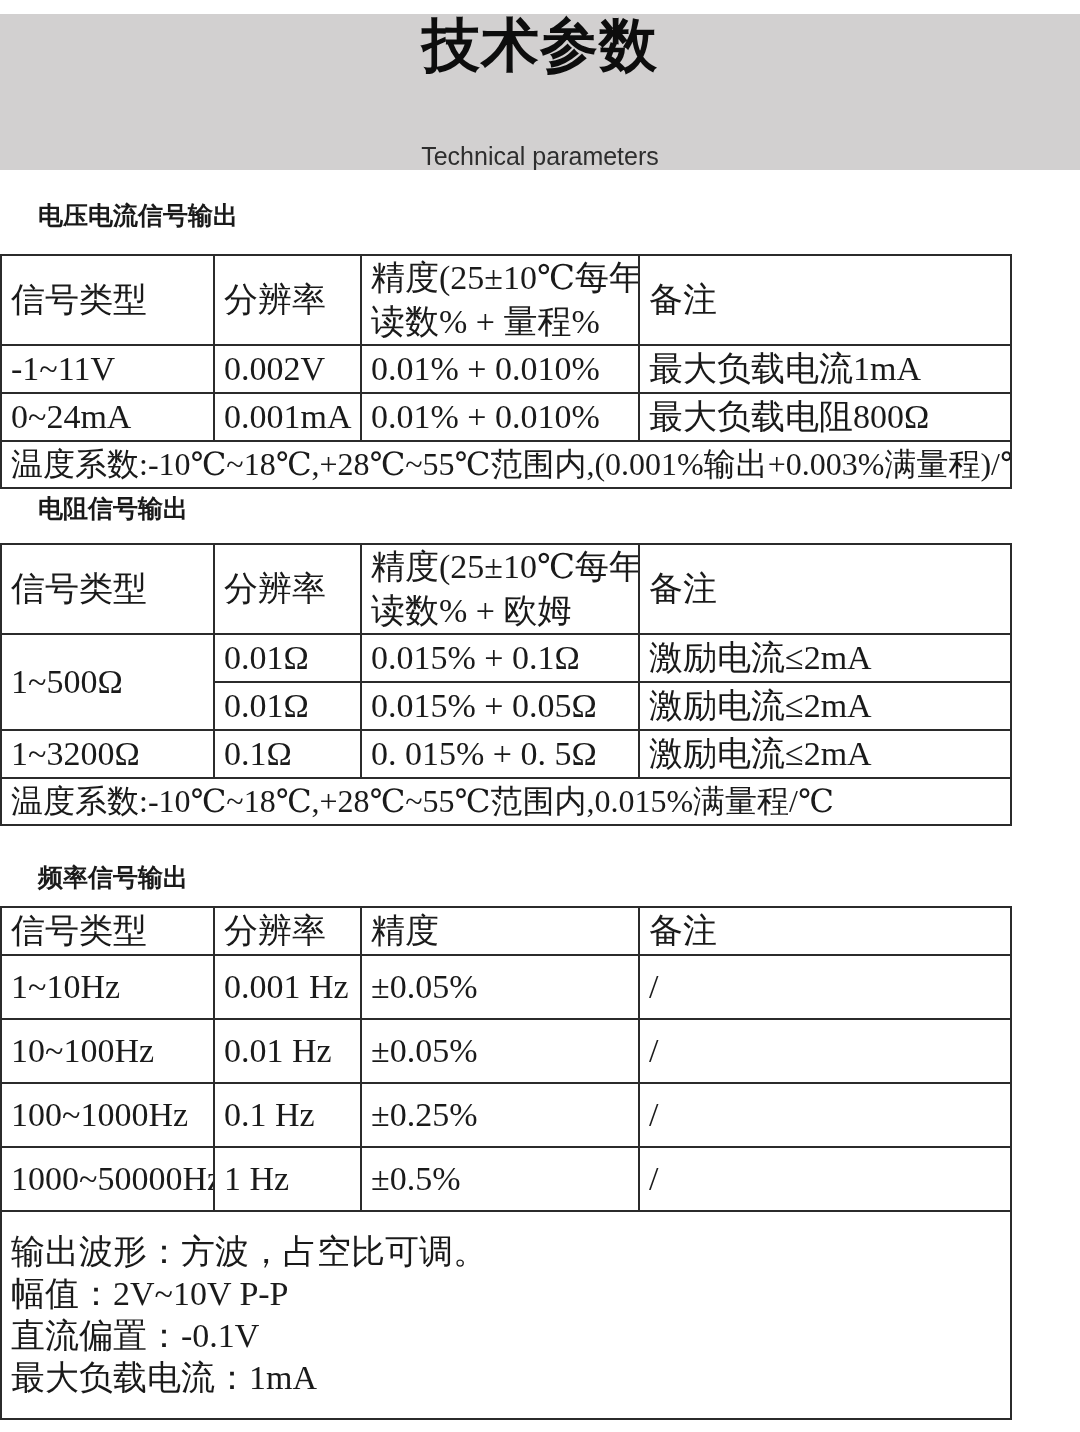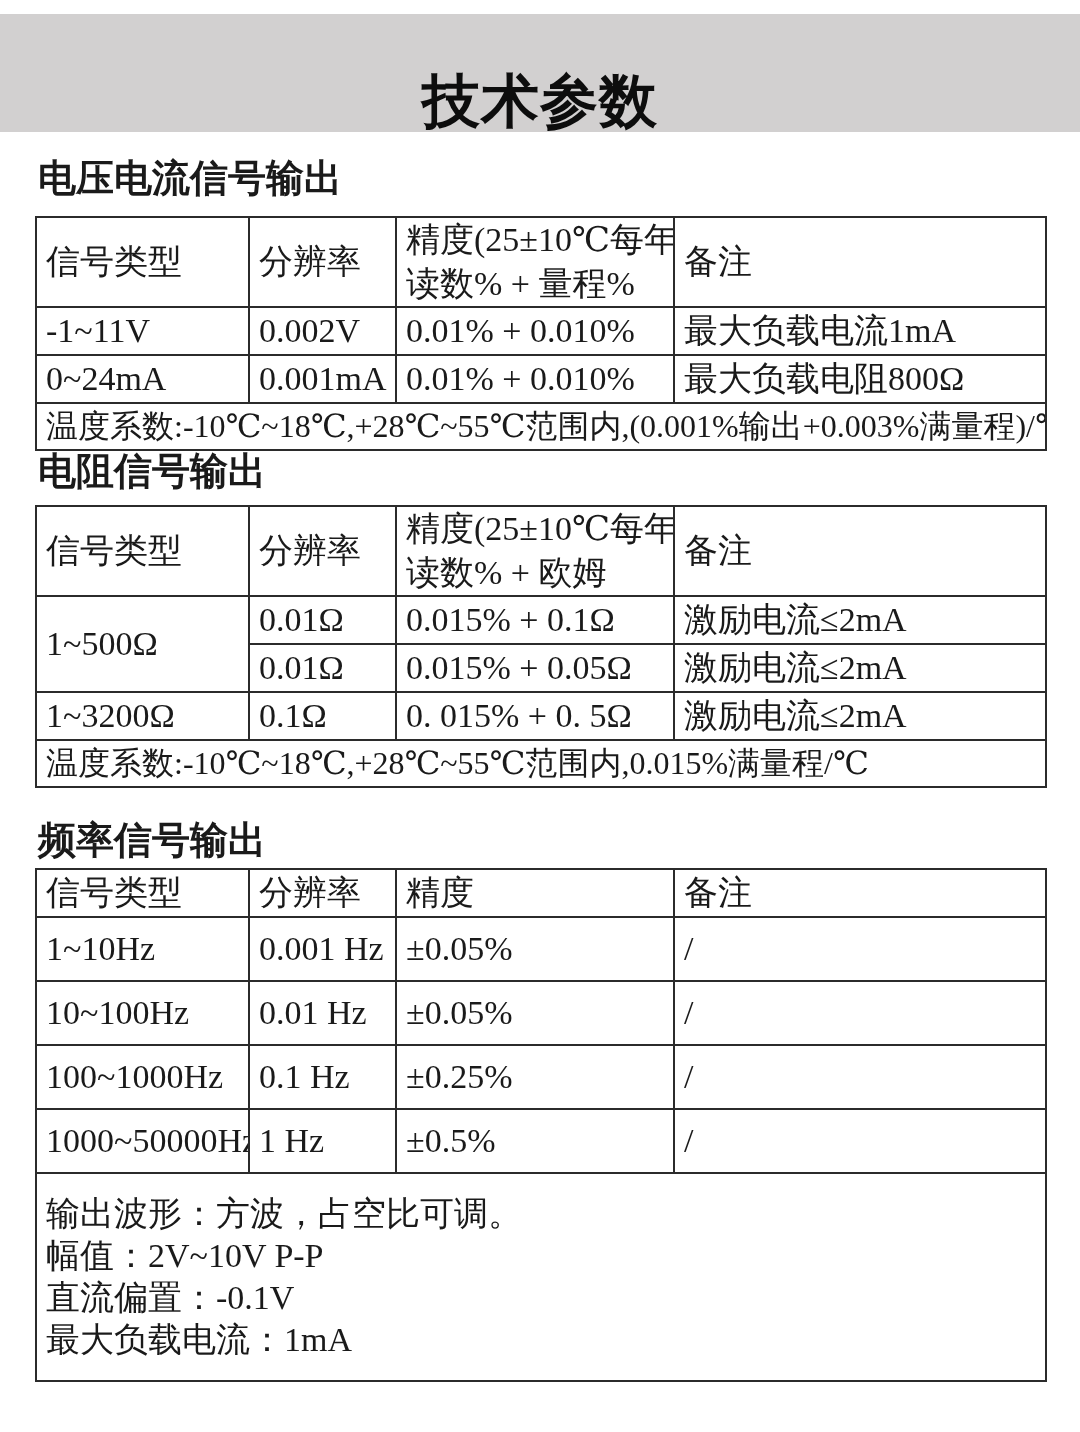--- a/index.html
+++ b/index.html
@@ -10,46 +10,46 @@
   }
   *{margin:0;padding:0;box-sizing:border-box;}
   html,body{background:#ffffff;}
   body{
     width:1080px;height:1432px;position:relative;overflow:hidden;
     font-family:"Liberation Serif","DejaVu Serif",serif;
     color:var(--text);
   }
   
   .band{
-    margin-top:14px;height:118px;width:100%;
+    margin-top:14px;height:156px;width:100%;
     background:var(--band);
-    display:flex;flex-direction:column;align-items:center;justify-content:flex-end;
+    display:flex;flex-direction:column;align-items:center;justify-content:space-between;
   }
   .main-title{
     font-family:"Liberation Sans","DejaVu Sans",sans-serif;
     font-weight:700;font-size:58px;line-height:62px;color:#0d0d0d;
     letter-spacing:1px;
   }
   .sub-title{
     font-family:"Liberation Sans","DejaVu Sans",sans-serif;
     font-weight:400;font-size:25px;line-height:28px;color:var(--subtitle);
     margin-top:2px;
   }
   
   .section-title{
-    font-weight:700;font-size:38px;line-height:40px;
+    font-weight:700;font-size:25px;line-height:40px;
     margin-left:38px;
   }
   .st1{margin-top:26px;}
   .st2{}
   .st3{margin-top:32px;}
   
   table.spec{
     border-collapse:collapse;table-layout:fixed;
-    width:1010px;margin-left:35px;
+    width:1010px;
     font-size:34px;color:var(--text);
   }
   .t1{margin-top:18px;}
   .t2{margin-top:14px;}
   .t3{margin-top:8px;}
   table.spec th, table.spec td{
     border:2px solid var(--border);
     font-weight:400;text-align:left;vertical-align:middle;
     padding:0 6px 0 9px;
     overflow:hidden;white-space:nowrap;
@@ -62,20 +62,21 @@
   td.freq-footer{
     vertical-align:top;height:208px;padding-top:8px;font-size:34px;white-space:normal;
   }
   td.freq-footer .fline{line-height:42px;white-space:nowrap;}
 </style>
 </head>
 <body>
 
 <div class="band">
   <div class="main-title">技术参数</div>
+  <div class="sub-title">Technical parameters</div>
 </div>
 
 <div class="section-title st1">电压电流信号输出</div>
 
 <table class="spec t1">
   <colgroup>
       <col class="c1">
       <col class="c2">
       <col class="c3">
       <col class="c4">

